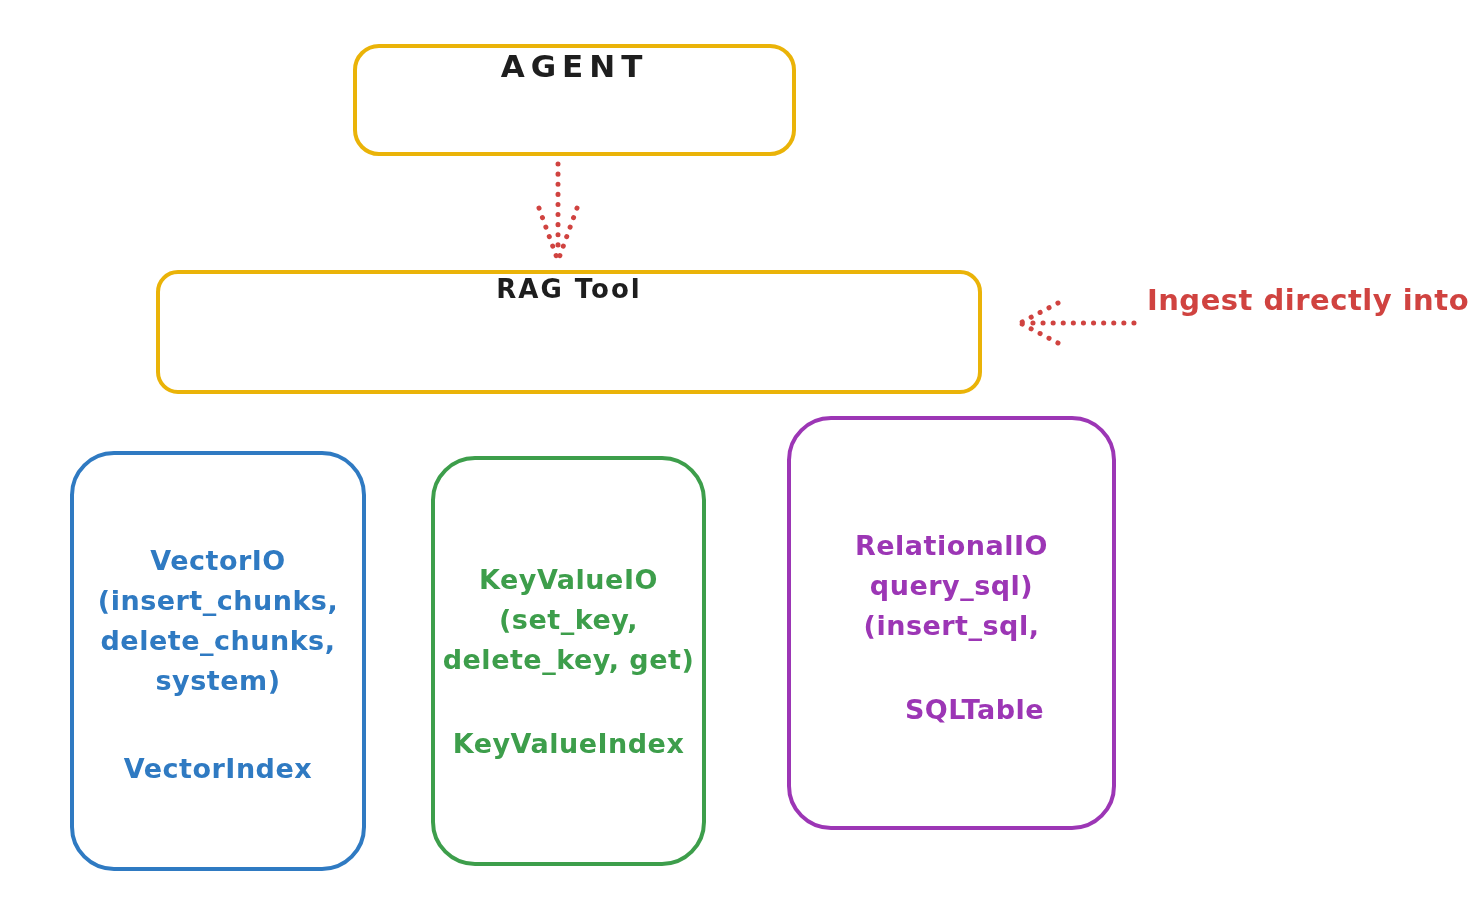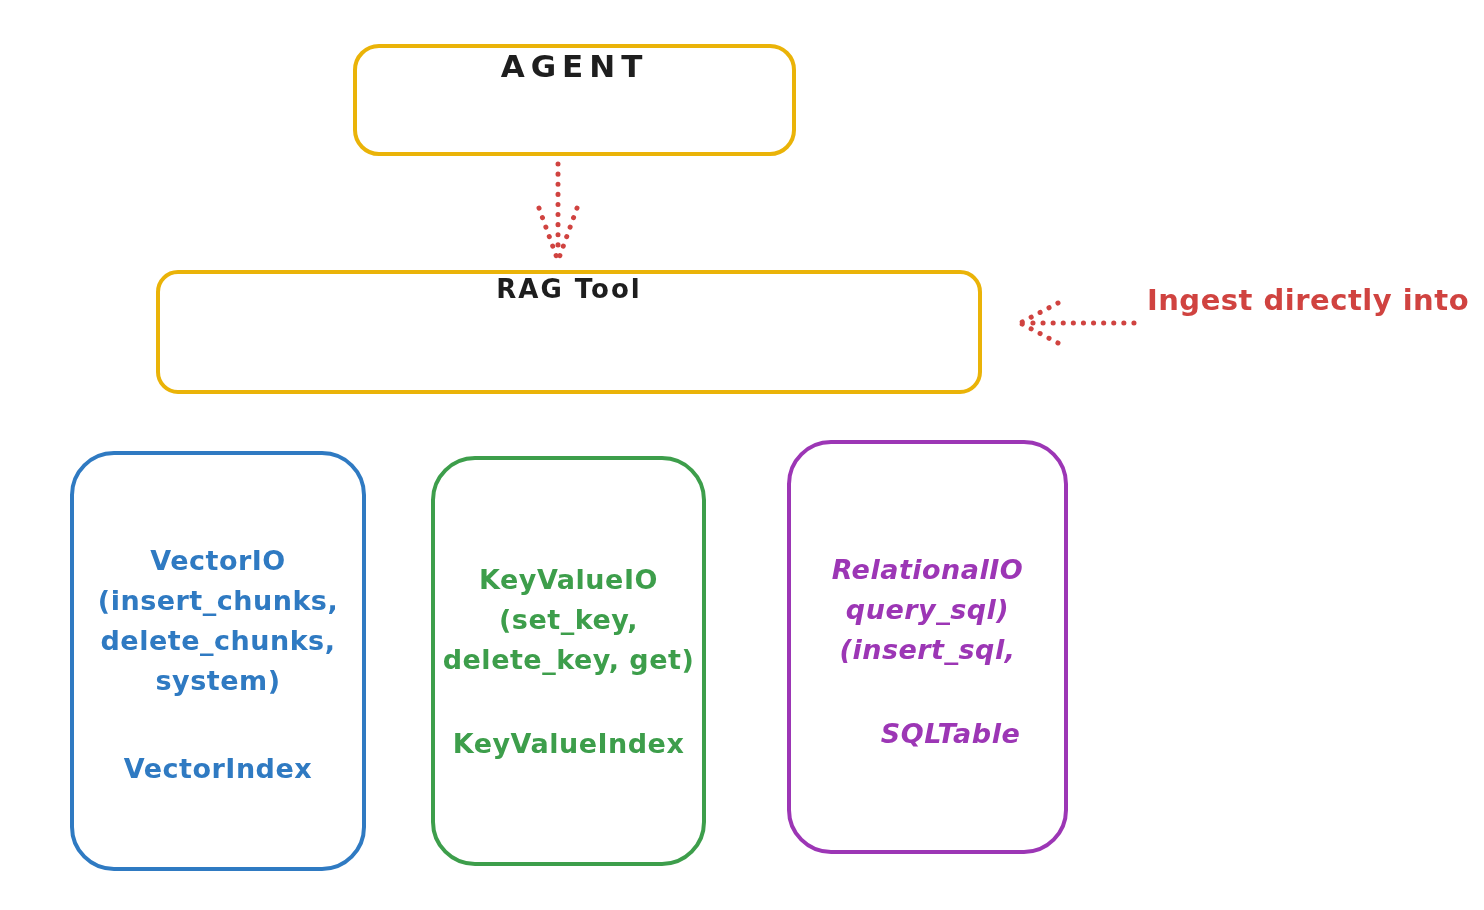--- a/index.html
+++ b/index.html
@@ -117,21 +117,21 @@
 
   <div class="store-box" style="left: 431px; top: 456px; width: 275px; height: 410px; border-color: rgb(61, 158, 75);">
     <div class="store-content" style="padding-top: 100px; color: rgb(61, 158, 75);">
       <div>KeyValueIO</div>
       <div>(set_key,</div>
       <div>delete_key, get)</div>
       <div class="store-index" style="margin-top:44px;">KeyValueIndex</div>
     </div>
   </div>
 
-  <div class="store-box" style="left: 787px; top: 440px; width: 281px; height: 414px; border-color: rgb(156, 54, 181); font-style: italic;">
+  <div class="store-box" style="left: 787px; top: 416px; width: 329px; height: 414px; border-color: rgb(156, 54, 181);">
     <div class="store-content" style="padding-top: 106px; color: rgb(156, 54, 181);">
       <div>RelationalIO</div>
       <div>query_sql)</div>
       <div>(insert_sql,</div>
       <div class="store-index" style="margin-top:44px;margin-left:46px;">SQLTable</div>
     </div>
   </div>
 
 </div>
 

